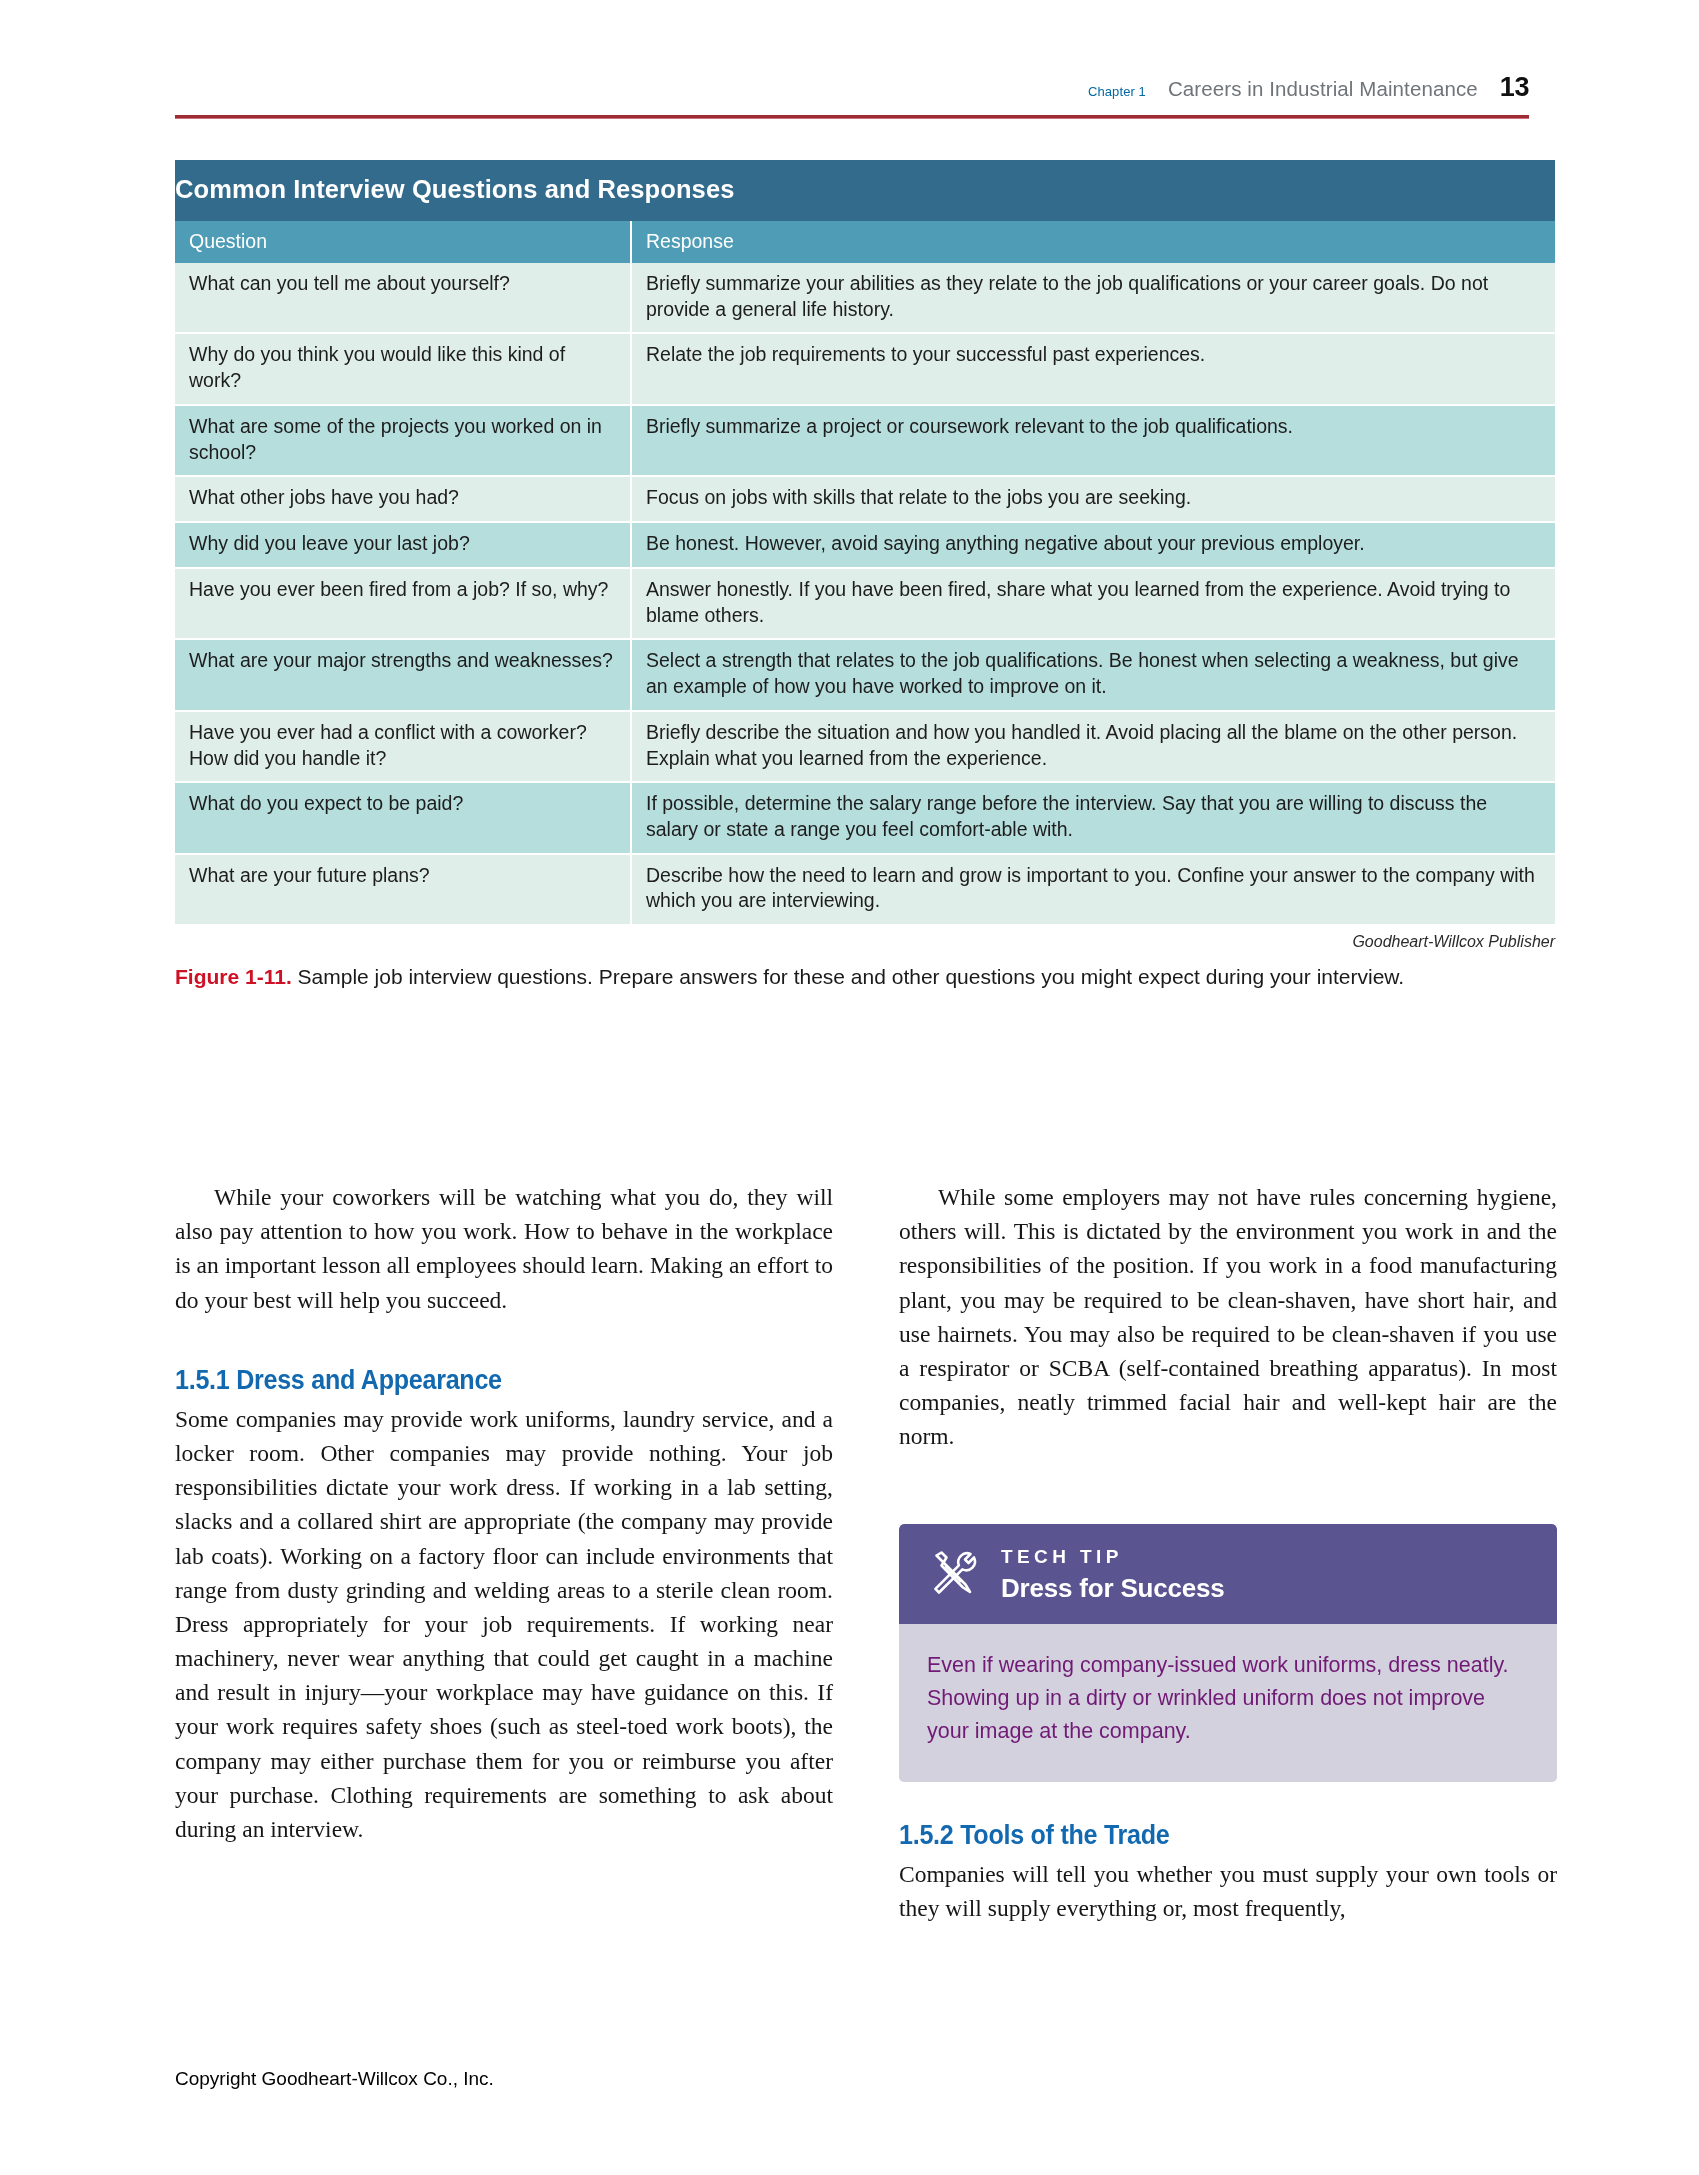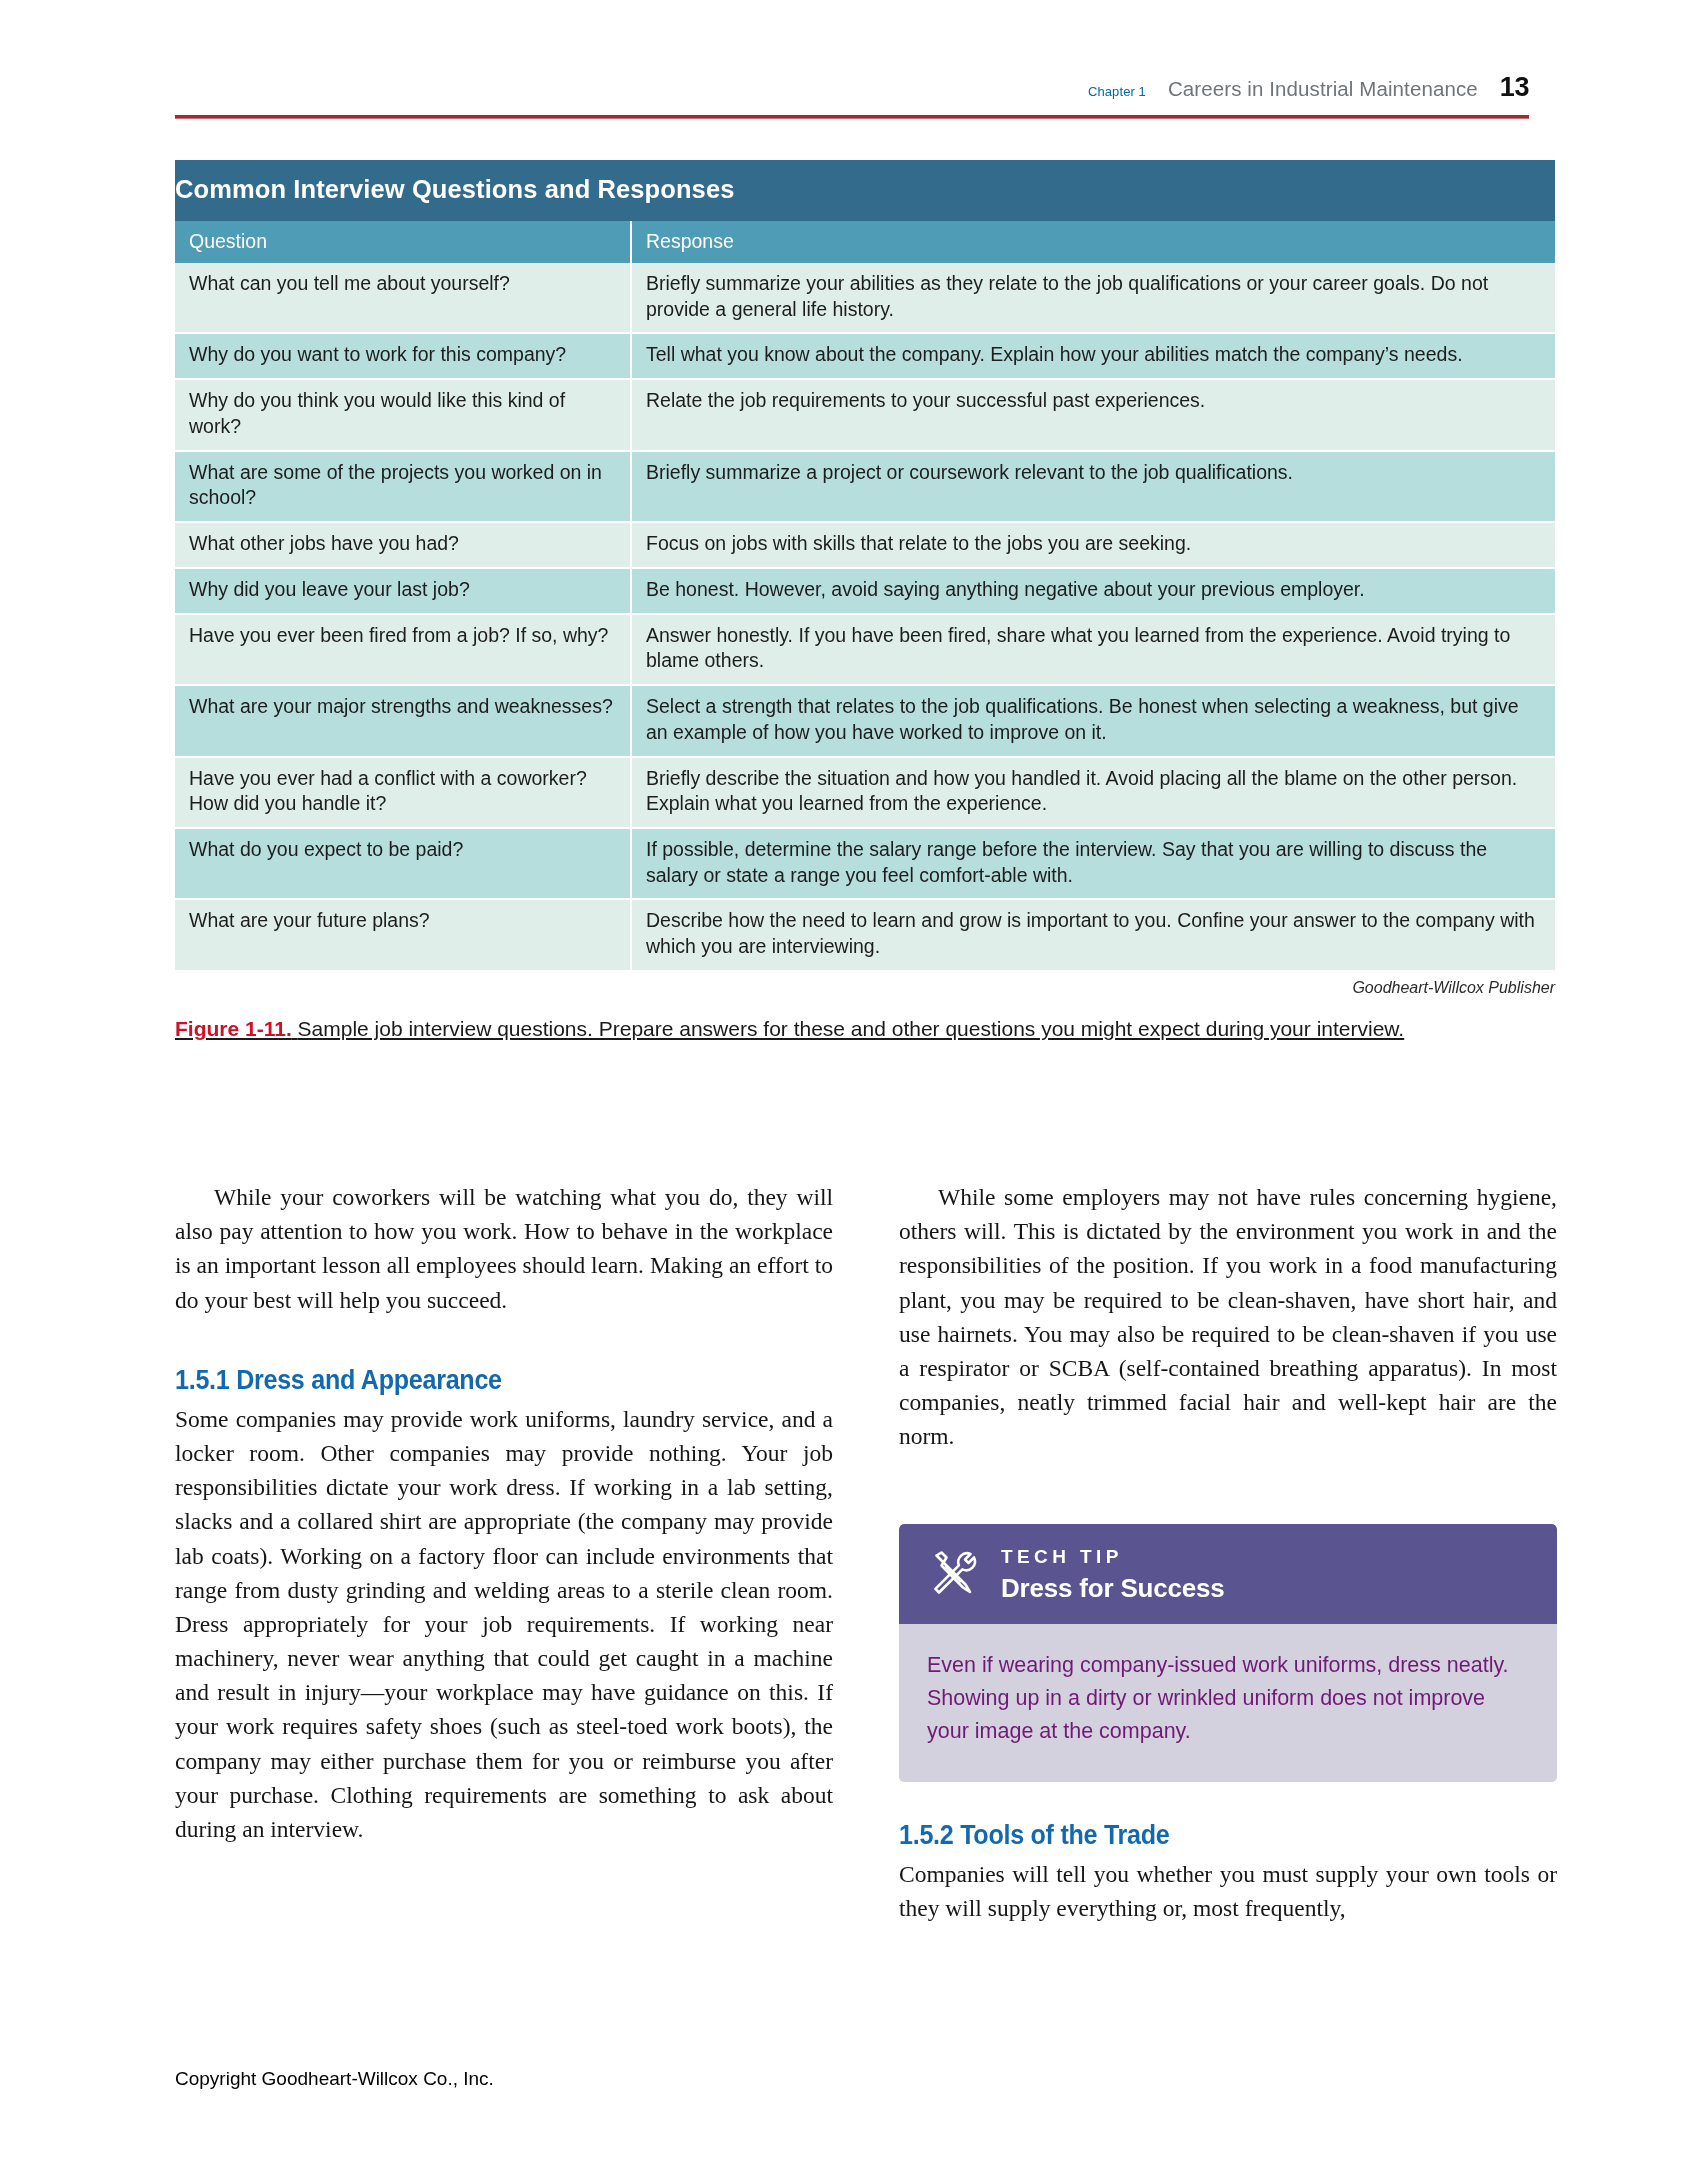--- a/index.html
+++ b/index.html
@@ -106,25 +106,24 @@
   table.interview col.c-q { width: 456px; }
 
   .figure-credit {
     margin-top: 7px;
     text-align: right;
     font-size: 16px;
     font-style: italic;
     color: #2b2b2b;
   }
   .figure-caption {
-    margin-top: 17px;
+    margin-top: 11px;
     font-size: 21px;
     line-height: 1.42;
     color: #1a1a1a;
-    text-decoration: underline;
   }
   .figure-caption .fig-label {
     color: #cf1126;
     font-weight: bold;
   }
 
   
   .cols {
     position: absolute;
     left: 175px;
@@ -232,24 +231,20 @@
     <thead>
       <tr>
         <th>Question</th>
         <th>Response</th>
       </tr>
     </thead>
     <tbody>
       <tr class="band-a">
         <td>What can you tell me about yourself?</td>
         <td>Briefly summarize your abilities as they relate to the job qualifications or your career goals. Do not provide a general life history.</td>
-      </tr>
-      <tr class="band-b">
-        <td>Why do you want to work for this company?</td>
-        <td>Tell what you know about the company. Explain how your abilities match the company’s needs.</td>
       </tr>
       <tr class="band-a">
         <td>Why do you think you would like this kind of work?</td>
         <td>Relate the job requirements to your successful past experiences.</td>
       </tr>
       <tr class="band-b">
         <td>What are some of the projects you worked on in school?</td>
         <td>Briefly summarize a project or coursework relevant to the job qualifications.</td>
       </tr>
       <tr class="band-a">

